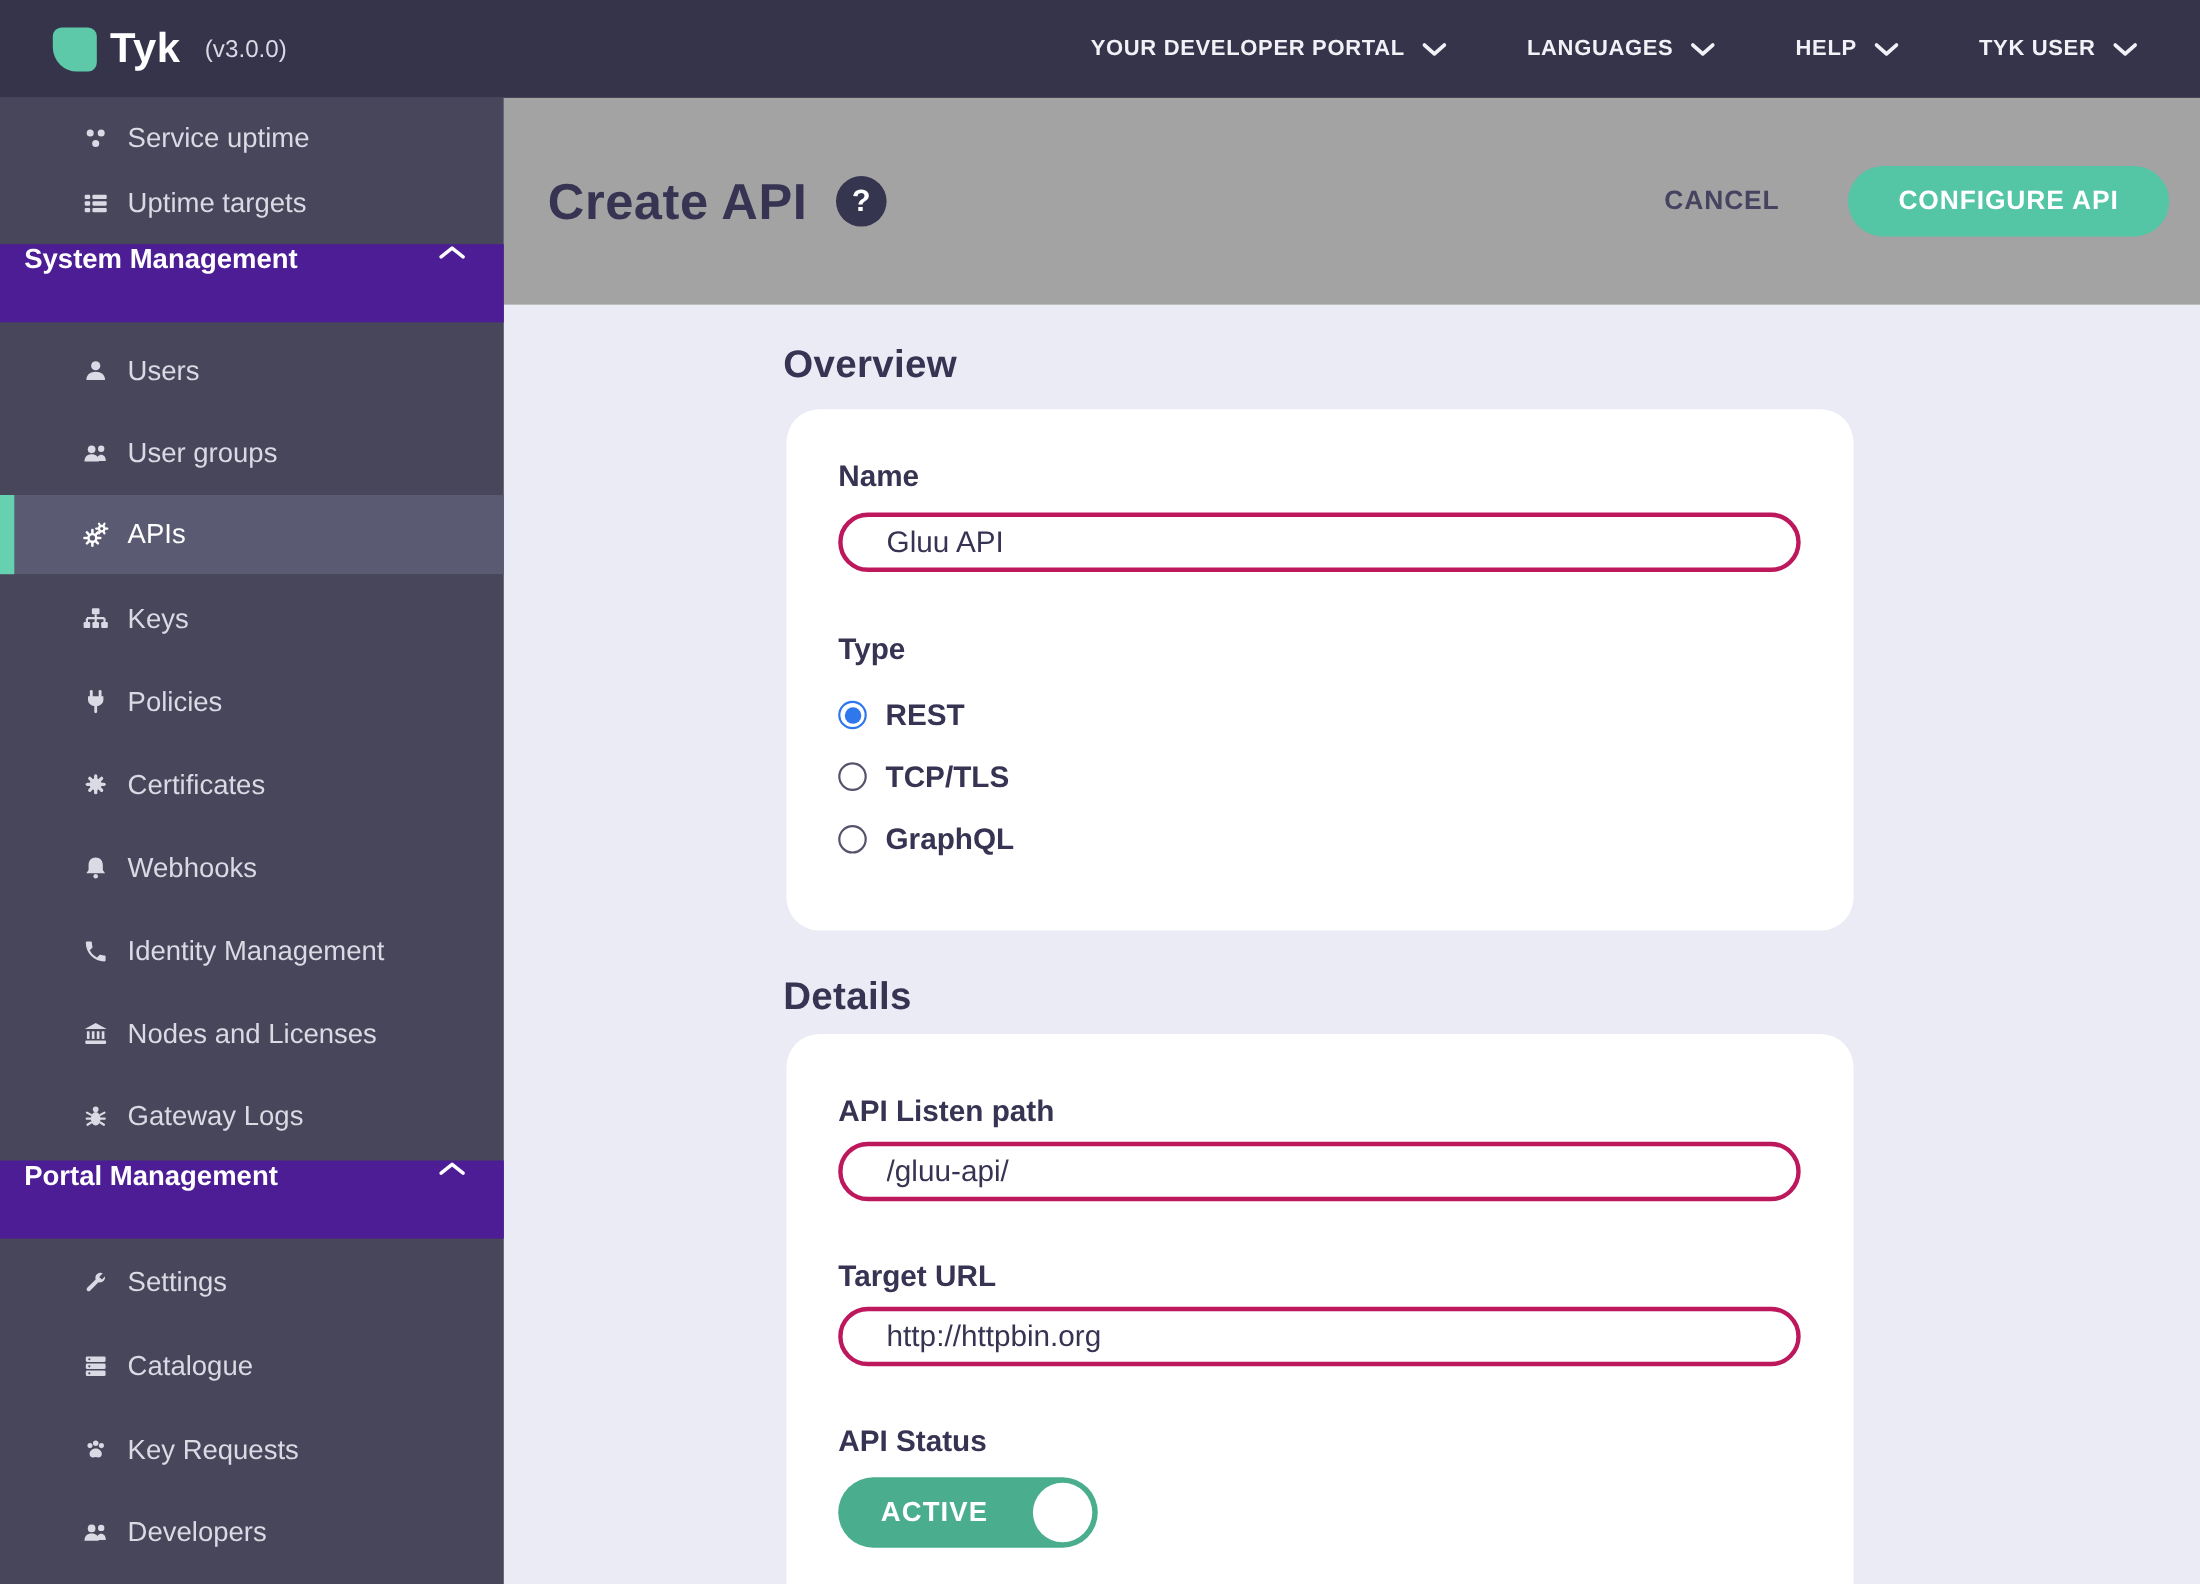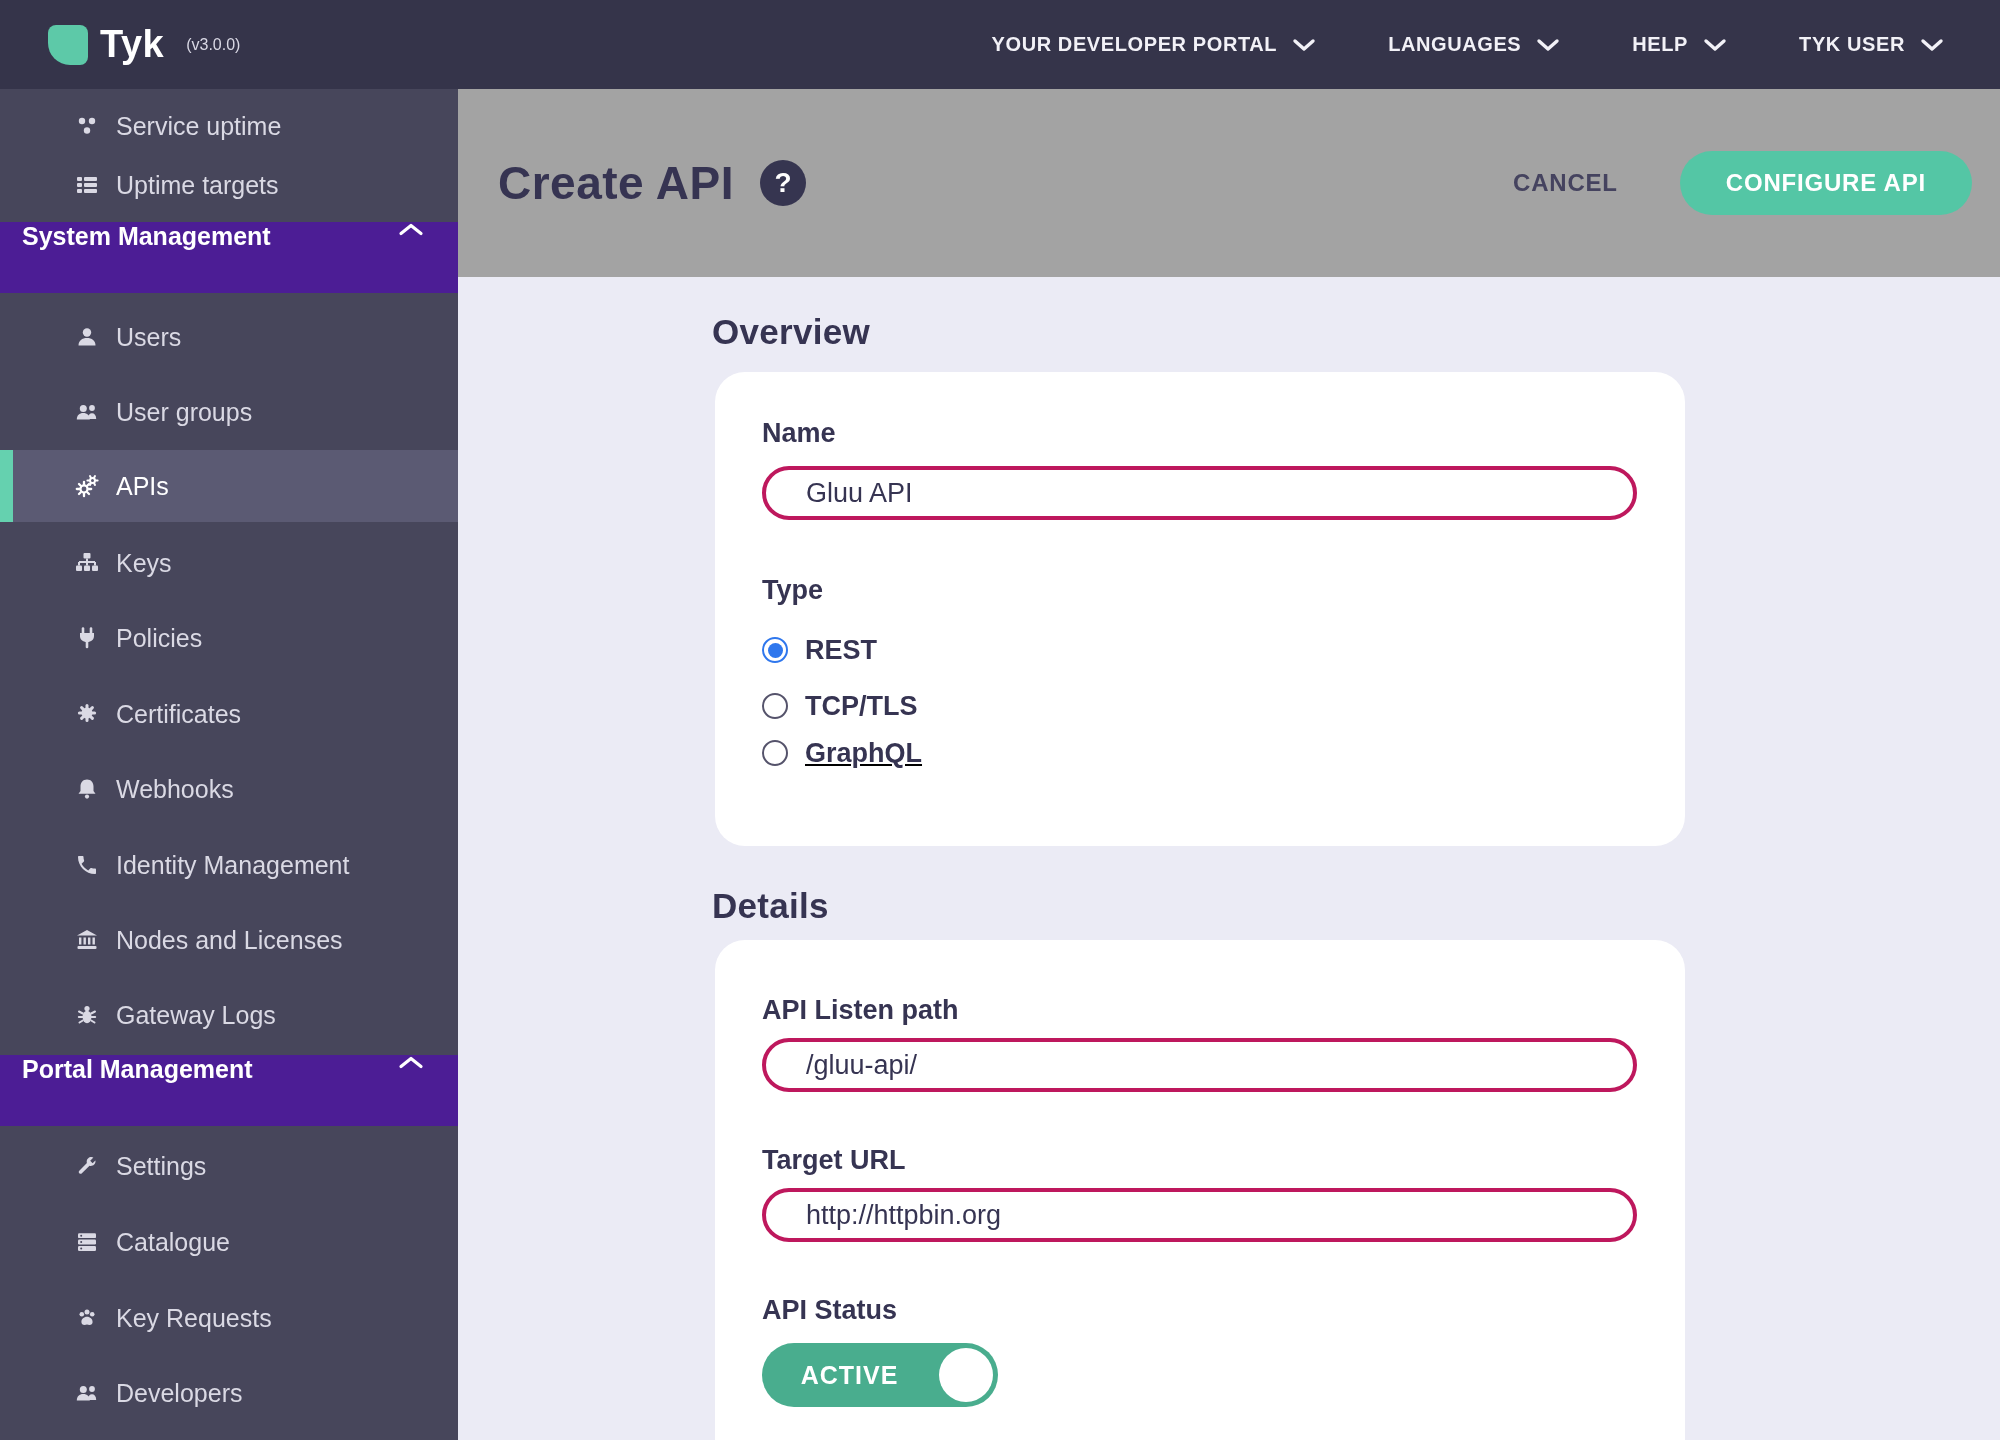--- a/index.html
+++ b/index.html
@@ -5,21 +5,21 @@
   * { margin:0; padding:0; box-sizing:border-box; }
   body { font-family:"Liberation Sans", sans-serif; }
   .page { position:relative; width:2000px; height:1440px; overflow:hidden; background:#ffffff; }
 
   
   .topbar { position:absolute; left:0; top:0; width:2000px; height:89px; background:#35344a;
             display:flex; align-items:center; padding:0 56px 0 48px; z-index:30; }
   .brand { display:flex; align-items:center; gap:12px; cursor:pointer;justify-content:space-between; }
   .logo-mark { width:40px; height:40px; background:#5dc9a8; border-radius:20% 20% 20% 55%; }
   .brand-name { color:#ffffff; font-size:38px; font-weight:bold; letter-spacing:0.5px; }
-  .brand-version { color:#d9d8e4; font-size:16px; margin-left:10px; }
+  .brand-version { color:#d9d8e4; font-size:22px; margin-left:10px; }
   .topbar-menus { margin-left:auto; display:flex; align-items:center; gap:72px; }
   .topmenu { display:flex; align-items:center; gap:15px; color:#f2f1f7; font-size:20px; font-weight:bold;
              letter-spacing:0.6px; cursor:pointer; white-space:nowrap; }
 
   
   .sidebar { position:absolute; left:0; top:89px; width:458px; height:1351px; background:#47465b; z-index:20; }
   .side-item { position:absolute; left:0; width:458px; height:64px; display:flex; align-items:center;
                padding-left:72px; color:#dad9e4; font-size:25px; cursor:pointer; }
   .side-item .sicon { width:30px; display:flex; justify-content:center; margin-right:14px; flex:none; }
   .side-section { position:absolute; left:0; width:458px; height:71px; background:#4c1d95;
@@ -378,21 +378,21 @@
     <label class="field-label" style="top:203px;">Type</label>
 
     <div class="radio-row selected" style="top:260px;">
       <span class="radio-dot"></span>
       <span class="radio-label">REST</span>
     </div>
     <div class="radio-row" style="top:316px;">
       <span class="radio-dot"></span>
       <span class="radio-label">TCP/TLS</span>
     </div>
-    <div class="radio-row" style="top:363px;text-decoration:underline;">
+    <div class="radio-row" style="top:373px;">
       <span class="radio-dot"></span>
       <span class="radio-label">GraphQL</span>
     </div>
   </div>
 
   <div class="section-heading" style="left:712px; top:886px;">Details</div>
 
   <div class="card details-card">
     <label class="field-label" style="top:55px;">API Listen path</label>
     <input class="text-input" style="top: 98px;" type="text" value="/gluu-api/">

